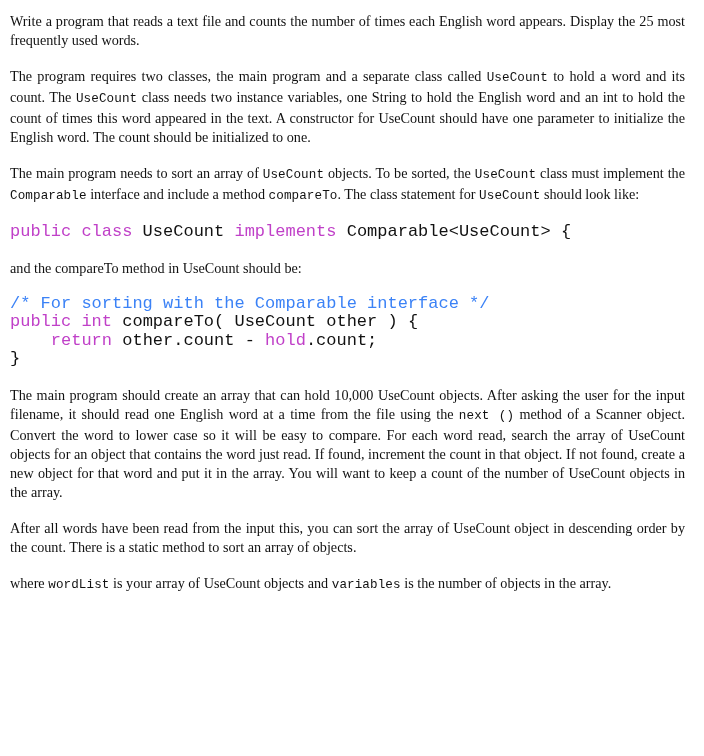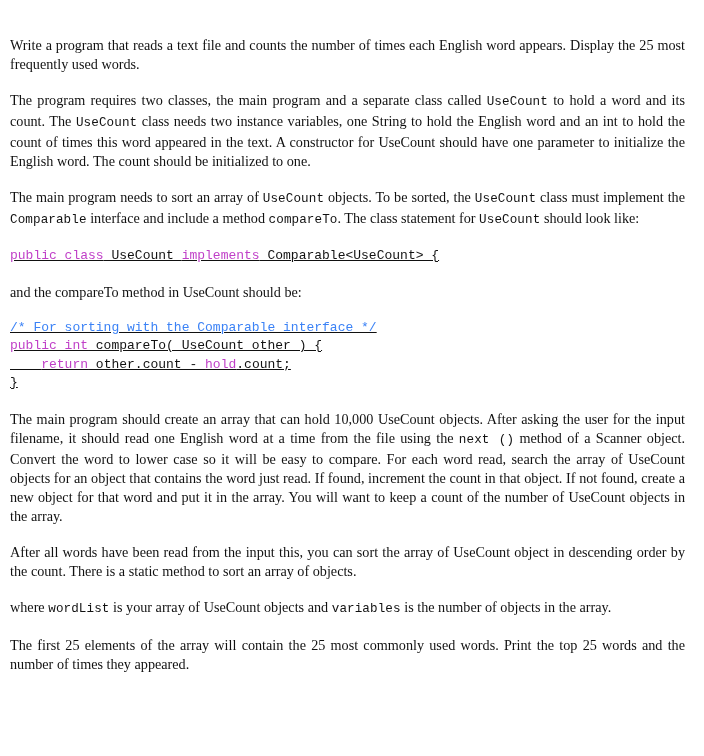--- a/index.html
+++ b/index.html
@@ -11,21 +11,20 @@
     width: 704px;
     height: 756px;
     overflow: hidden;
     font-family: "Liberation Serif", "DejaVu Serif", serif;
     color: #000000;
   }
   #doc {
     padding: 12px 19px 0 10px;
     box-sizing: border-box;
     width: 704px;
-    margin-top: 24px;
   }
   p.para {
     margin: 0 0 17px 0;
     font-size: 14.2px;
     line-height: 19px;
     text-align: justify;
     text-justify: inter-word;
     color: #111111;
   }
   p.para:last-child { margin-bottom: 0; }
@@ -34,25 +33,24 @@
   code.mono {
     font-family: "Liberation Mono", "DejaVu Sans Mono", monospace;
     font-size: 12.6px;
     letter-spacing: 0.1px;
     color: #111111;
   }
 
   pre.codeblock {
     margin: 0 0 17px 0;
     font-family: "Liberation Mono", "DejaVu Sans Mono", monospace;
-    font-size: 13px;
+    font-size: 17px;
     line-height: 18.5px;
     white-space: pre;
     color: #111111;
-    text-decoration: underline;
   }
   pre.codeblock .kw   { color: #c040c8; }
   pre.codeblock .cmt  { color: #3b82f6; }
   pre.codeblock .pln  { color: #111111; }
 </style>
 </head>
 <body>
 
 <div id="doc">
     <p class="para">Write a program that reads a text file and counts the number of times each English word appears.  Display the 25 most frequently used words.</p>
@@ -60,14 +58,13 @@
     <p class="para"><span>The main program needs to sort an array of </span><code class="mono">UseCount</code><span> objects.  To be sorted, the </span><code class="mono">UseCount</code><span> class must implement the </span><code class="mono">Comparable</code><span> interface and include a method </span><code class="mono">compareTo</code><span>.  The class statement for </span><code class="mono">UseCount</code><span> should look like:</span></p>
     <pre class="codeblock"><span><span class="kw">public class</span><span class="pln"> UseCount </span><span class="kw">implements</span><span class="pln"> Comparable&lt;UseCount&gt; {</span></span></pre>
     <p class="para">and the compareTo method in UseCount should be:</p>
     <pre class="codeblock"><span><span class="cmt">/* For sorting with the Comparable interface */</span></span>
 <span><span class="kw">public int</span><span class="pln"> compareTo( UseCount other ) {</span></span>
 <span><span class="pln">    </span><span class="kw">return</span><span class="pln"> other.count - </span><span class="kw">hold</span><span class="pln">.count;</span></span>
 <span><span class="pln">}</span></span></pre>
     <p class="para"><span>The main program should create an array that can hold 10,000 UseCount objects.  After asking the user for the input filename, it should read one English word at a time from the file using the </span><code class="mono">next ()</code><span> method of a Scanner object.  Convert the word to lower case so it will be easy to compare.  For each word read, search the array of UseCount objects for an object that contains the word just read.  If found, increment the count in that object.  If not found, create a new object for that word and put it in the array.  You will want to keep a count of the number of UseCount objects in the array.</span></p>
     <p class="para">After all words have been read from the input this, you can sort the array of UseCount object in descending order by the count.  There is a static method to sort an array of objects.</p>
     <p class="para"><span>where </span><code class="mono">wordList</code><span> is your array of UseCount objects and </span><code class="mono">variables</code><span> is the number of objects in the array.</span></p>
-    <p class="para">The first 25 elements of the array will contain the 25 most commonly used words.  Print the top 25 words and the number of times they appeared.</p>
   </div>
 
 </body></html>

